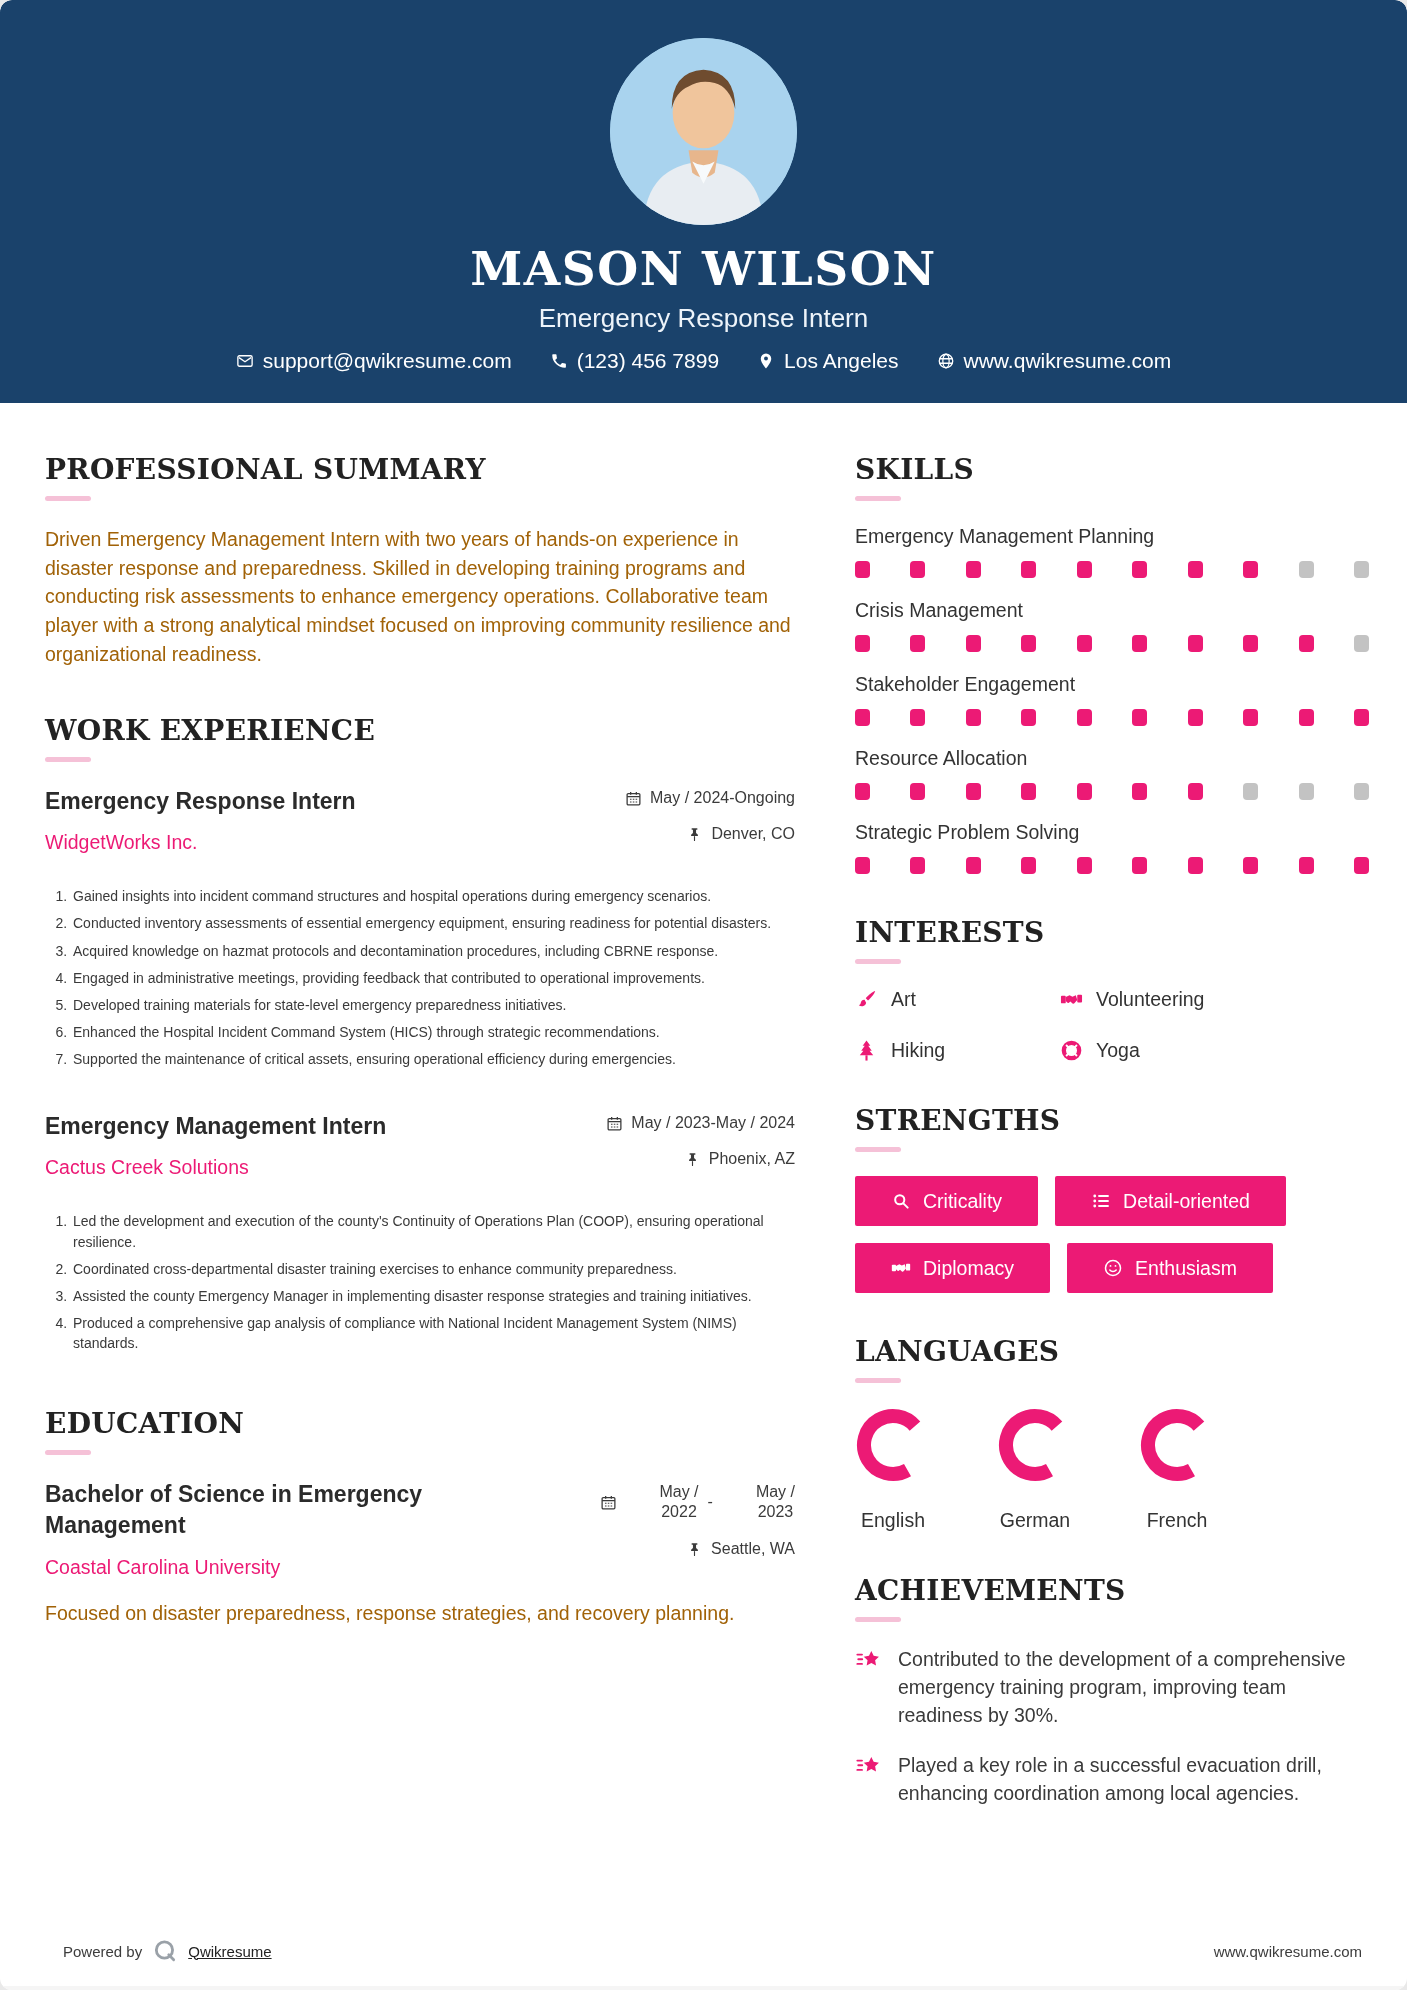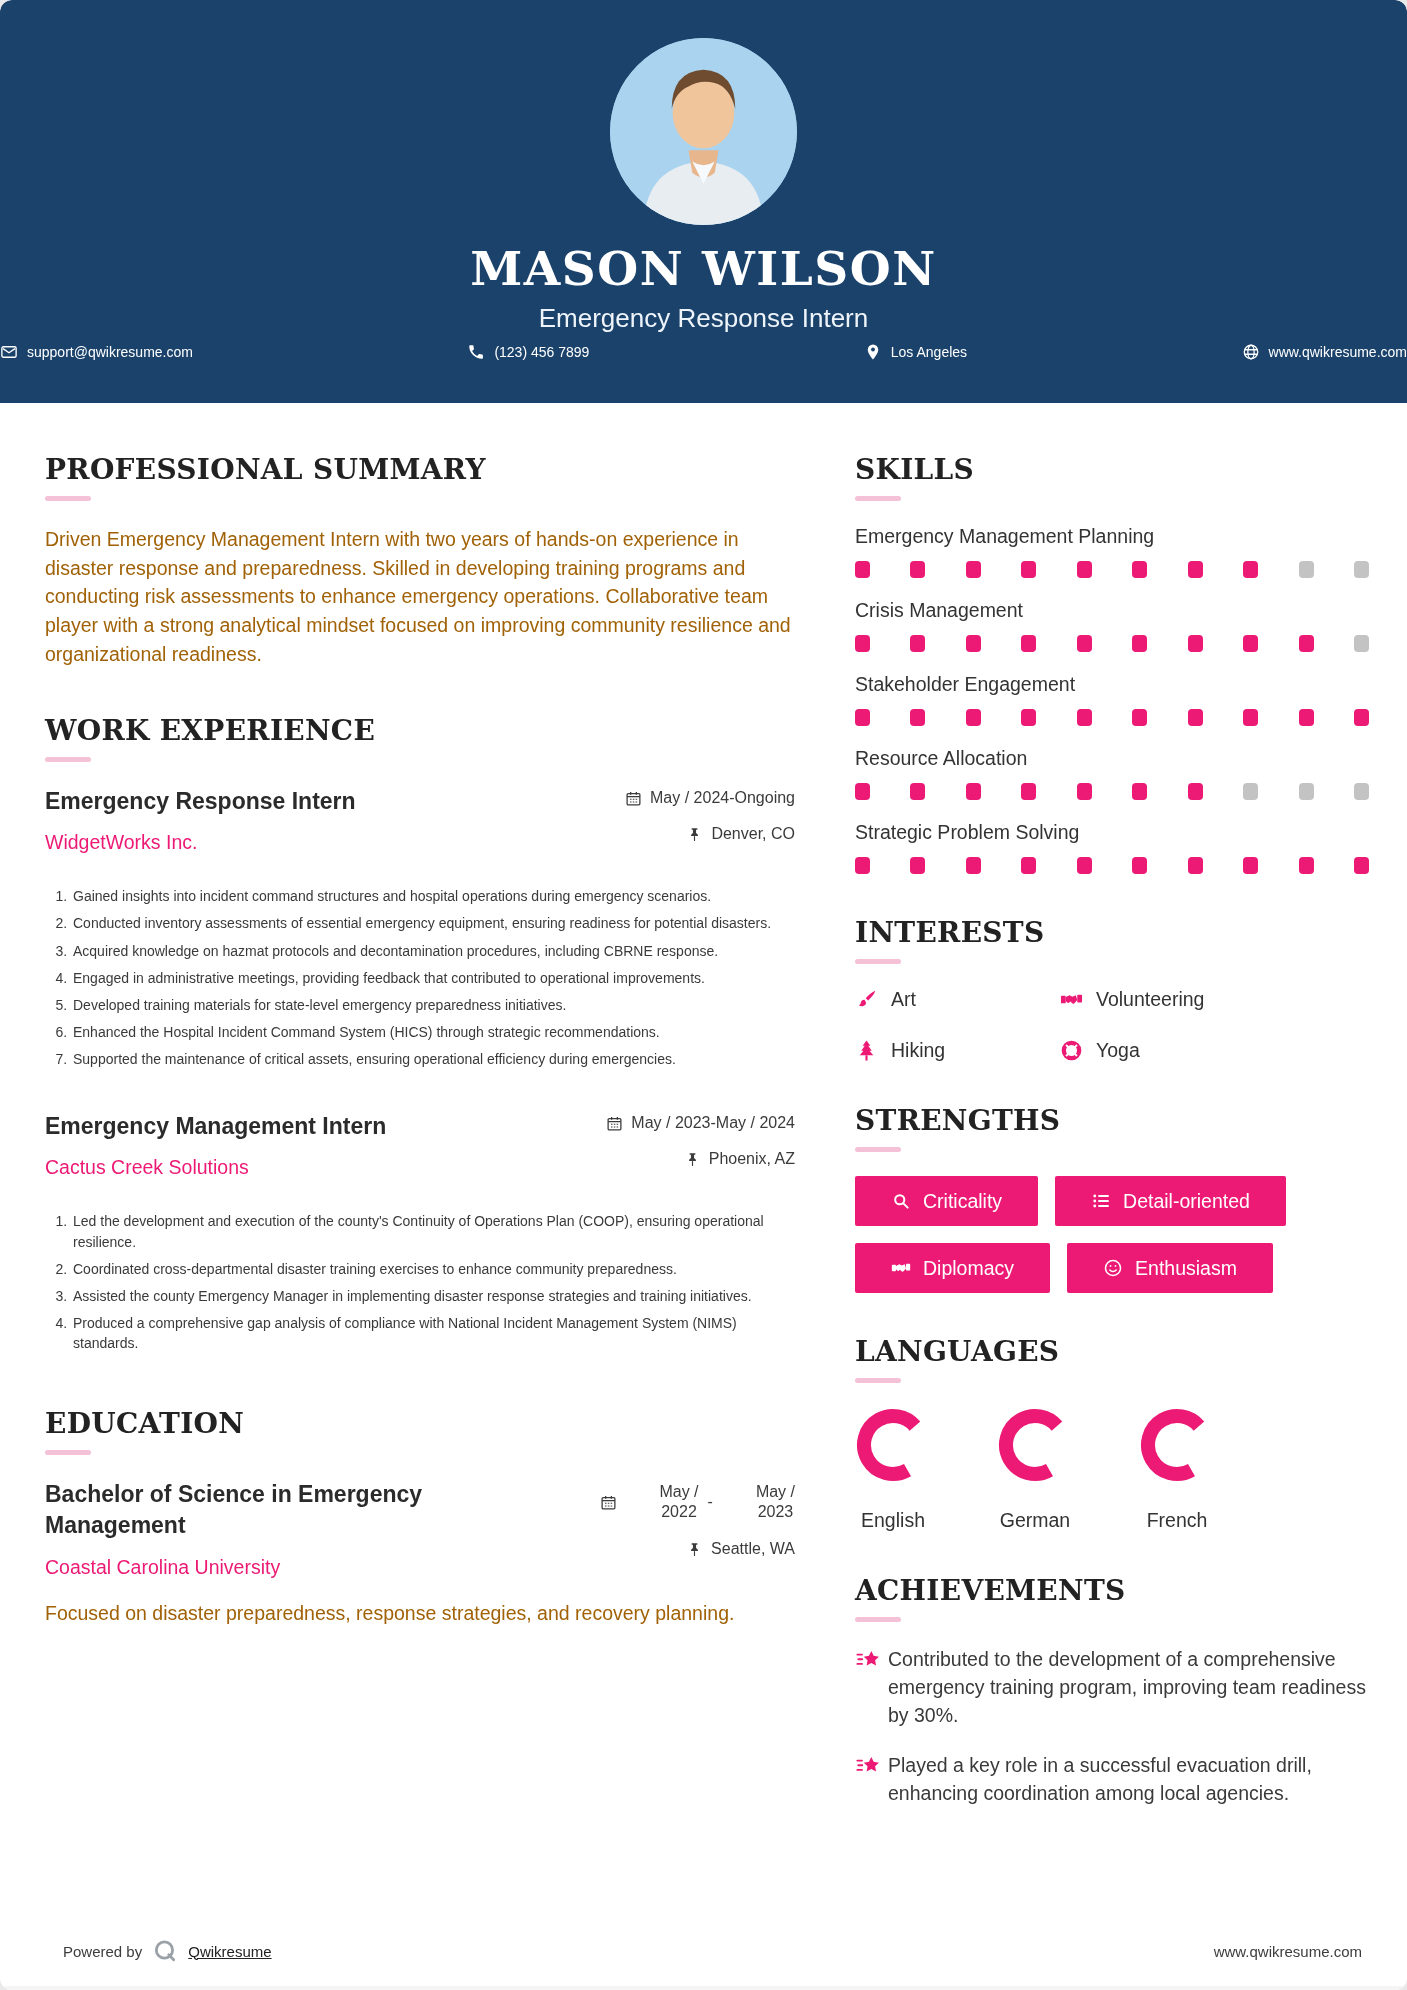--- a/index.html
+++ b/index.html
@@ -6,21 +6,21 @@
   .page{width:1407px;height:1990px;position:relative;background:#fff;overflow:hidden;
         font-family:"Liberation Sans",sans-serif;margin:0 auto;border-radius:12px;}
   
   header.hd{background:#1a426b;height:403px;box-sizing:border-box;padding-top:38px;
             color:#fff;text-align:center;border-radius:12px 12px 0 0;}
   .avatar{width:187px;height:187px;border-radius:50%;margin:0 auto;background:#a9d3ee;overflow:hidden;}
   .avatar svg{width:100%;height:100%;display:block;}
   h1.name{margin:16px 0 0;font-family:"DejaVu Serif",serif;font-weight:700;font-size:47px;
           letter-spacing:1.5px;color:#fff;}
   .subtitle{font-size:26px;margin-top:7px;color:#eef4fa;}
-  .contact{display:flex;justify-content:space-between;align-items:center;gap:38px;margin-top:9px;font-size:14px;}
+  .contact{display:flex;justify-content:center;align-items:center;gap:38px;margin-top:15px;font-size:21px;}
   .c-item{display:inline-flex;align-items:center;gap:9px;color:#fff;}
   .ico{display:inline-flex;line-height:0;}
   .c-item .ico svg{width:18px;height:18px;color:#fff;}
   
   .columns{display:flex;gap:60px;padding:50px 38px 0 45px;box-sizing:border-box;}
   .col-left{width:750px;flex:none;}
   .col-right{flex:1;min-width:0;}
   h2.sec{font-family:"DejaVu Serif",serif;font-weight:700;font-size:28px;color:#222;
          margin:0 0 10px;letter-spacing:.3px;}
   .rule{width:46px;height:5px;background:#f5c1d7;border-radius:2.5px;margin:0 0 24px;}
@@ -54,21 +54,21 @@
   .interest{display:flex;align-items:center;gap:13px;font-size:19.5px;color:#333;}
   .interest .ico svg{width:23px;height:23px;color:#ec1a75;}
   .strengths{display:flex;flex-wrap:wrap;gap:17px;}
   .chip{display:inline-flex;align-items:center;gap:12px;background:#ec1a75;color:#fff;
         font-size:19.5px;height:50px;padding:0 36px;border-radius:2px;}
   .chip .ico svg{width:20px;height:20px;color:#fff;}
   .langs{display:flex;gap:66px;margin-top:8px;}
   .lang{display:flex;flex-direction:column;align-items:center;gap:26px;}
   .donut{width:76px;height:76px;color:#ec1a75;}
   .lang-label{font-size:19.5px;color:#333;}
-  .achievement{display:flex;align-items:flex-start;gap:5px;margin-bottom:22px;
+  .achievement{display:flex;align-items:flex-start;gap:15px;margin-bottom:22px;
                font-size:19.5px;line-height:1.43;color:#3a3a3a;}
   .achievement .ico{margin-top:1px;}
   .achievement .ico svg{width:28px;height:28px;color:#ec1a75;}
   
   footer.ft{position:absolute;left:63px;right:45px;bottom:26px;display:flex;
             justify-content:space-between;align-items:center;font-size:15px;color:#3c3c3c;}
   .powered{display:flex;align-items:center;gap:10px;}
   .powered .ico svg{width:26px;height:26px;color:#9aa1a8;}
   .brand-link{color:#222;text-decoration:underline;cursor:pointer;}
   .page::after{content:"";position:absolute;left:0;right:0;bottom:0;height:4px;background:#f5f5f5;}

